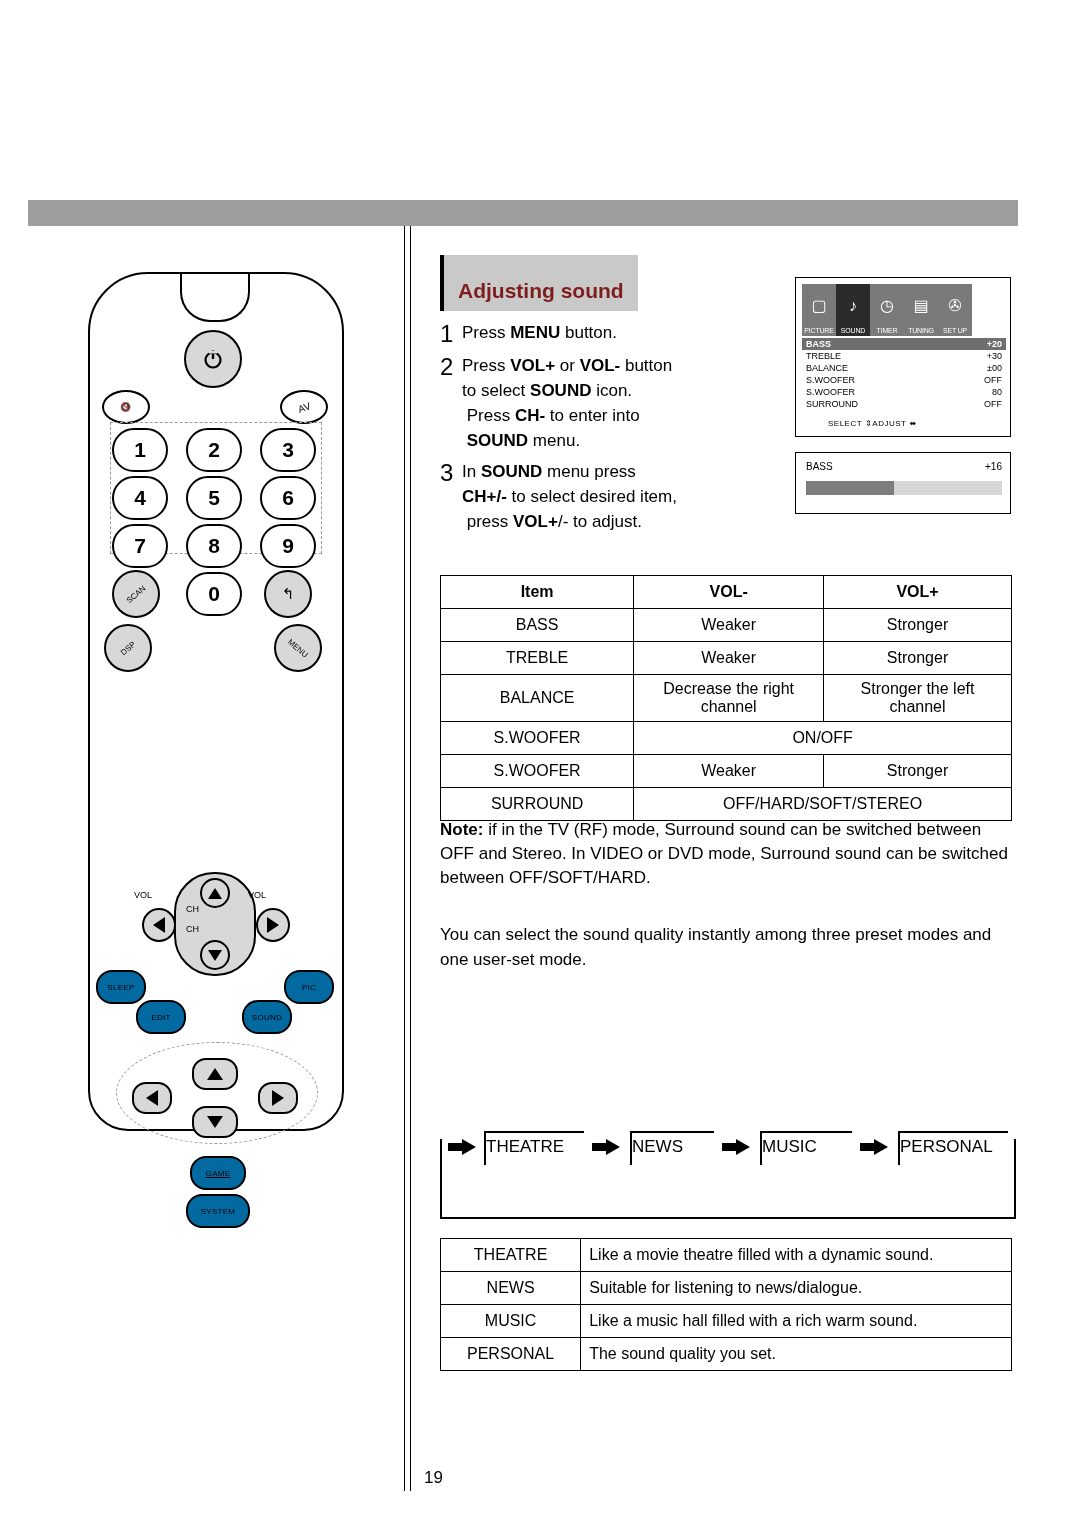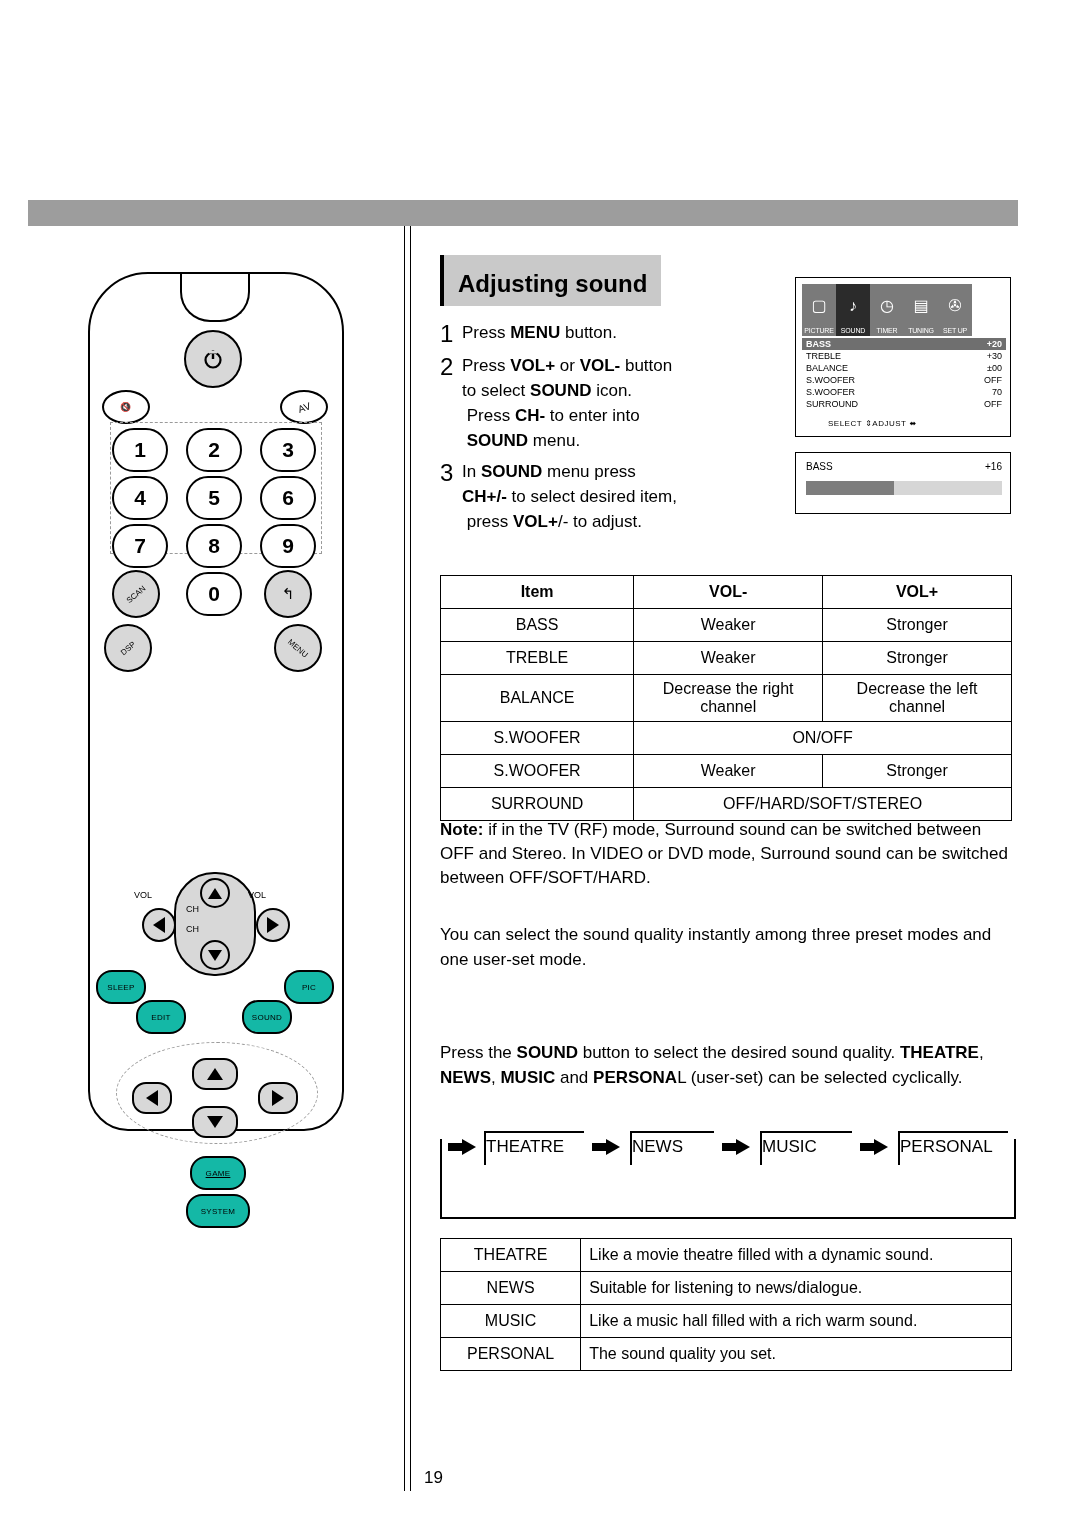--- a/index.html
+++ b/index.html
@@ -120,21 +120,21 @@
     position: absolute;
     width: 46px;
     height: 30px;
     border: 2px solid #000;
     border-radius: 16px;
     display: flex;
     align-items: center;
     justify-content: center;
     font-size: 8px;
     letter-spacing: .3px;
-    background: #14b8a6;
+    background: #0369a1;
   }
   .ring-btn {
     position: absolute;
     width: 44px;
     height: 44px;
     border: 2px solid #000;
     border-radius: 50%;
     display: flex;
     align-items: center;
     justify-content: center;
@@ -192,25 +192,25 @@
     text-align: center;
     font-size: 34px;
     font-weight: 700;
     letter-spacing: 1px;
     font-family: "Liberation Sans", sans-serif;
   }
 
   
   .section-title {
     position: absolute;
-    font-size: 24px;
+    font-size: 21px;
     font-weight: 700;
-    color: #000000;
+    color: #7f1d1d;
     background: #c9c9c9;
-    padding: 15px 14px 8px 14px;
+    padding: 24px 14px 8px 14px;
     border-left: 4px solid #000;
     box-sizing: border-box;
   }
 
   .steps {
     position: absolute;
     left: 440px;
     top: 320px;
     width: 330px;
     font-size: 17px;
@@ -579,21 +579,21 @@
       <div class="osd-line">
         <span>BALANCE</span>
         <span>±00</span>
       </div>
       <div class="osd-line">
         <span>S.WOOFER</span>
         <span>OFF</span>
       </div>
       <div class="osd-line">
         <span>S.WOOFER</span>
-        <span>70</span>
+        <span>80</span>
       </div>
       <div class="osd-line">
         <span>SURROUND</span>
         <span>OFF</span>
       </div>
     </div>
 
     <div class="osd-foot">
       <span>SELECT</span>
       <span style="margin-left:3px;">⇕</span>
@@ -625,21 +625,21 @@
       <td>Stronger</td>
     </tr>
     <tr>
       <td>TREBLE</td>
       <td>Weaker</td>
       <td>Stronger</td>
     </tr>
     <tr>
       <td>BALANCE</td>
       <td>Decrease the right channel</td>
-      <td>Decrease the left channel</td>
+      <td>Stronger the left channel</td>
     </tr>
     <tr>
       <td>S.WOOFER</td>
       <td colspan="2">ON/OFF</td>
     </tr>
     <tr>
       <td>S.WOOFER</td>
       <td>Weaker</td>
       <td>Stronger</td>
     </tr>
@@ -650,23 +650,20 @@
   </tbody>
     </table>
 
   <div class="note">
     <b>Note:</b> if in the TV (RF) mode, Surround sound can be switched between OFF and Stereo. In VIDEO or DVD mode, Surround sound can be switched between OFF/SOFT/HARD.
   </div>
 
 
   <div class="para" style="left:440px; top:922px; width:570px;">You can select the sound quality instantly among three preset modes and one user-set mode.</div>
 
-  <div class="para" style="left:440px; top:1040px; width:570px;">
-    Press the <b>SOUND</b> button to select the desired sound quality. <b>THEATRE</b>, <b>NEWS</b>, <b>MUSIC</b> and <b>PERSONA</b>L (user-set) can be selected cyclically.
-  </div>
 
   <div class="flow">
     <div class="loop"></div>
     <div class="arrow" style="left:8px;  top:14px;"></div>
     <div class="flow-box" style="left:44px;  top:6px;  width:100px;">THEATRE</div>
     <div class="arrow" style="left:152px; top:14px;"></div>
     <div class="flow-box" style="left:190px; top:6px;  width:84px;">NEWS</div>
     <div class="arrow" style="left:282px; top:14px;"></div>
     <div class="flow-box" style="left:320px; top:6px;  width:92px;">MUSIC</div>
     <div class="arrow" style="left:420px; top:14px;"></div>

